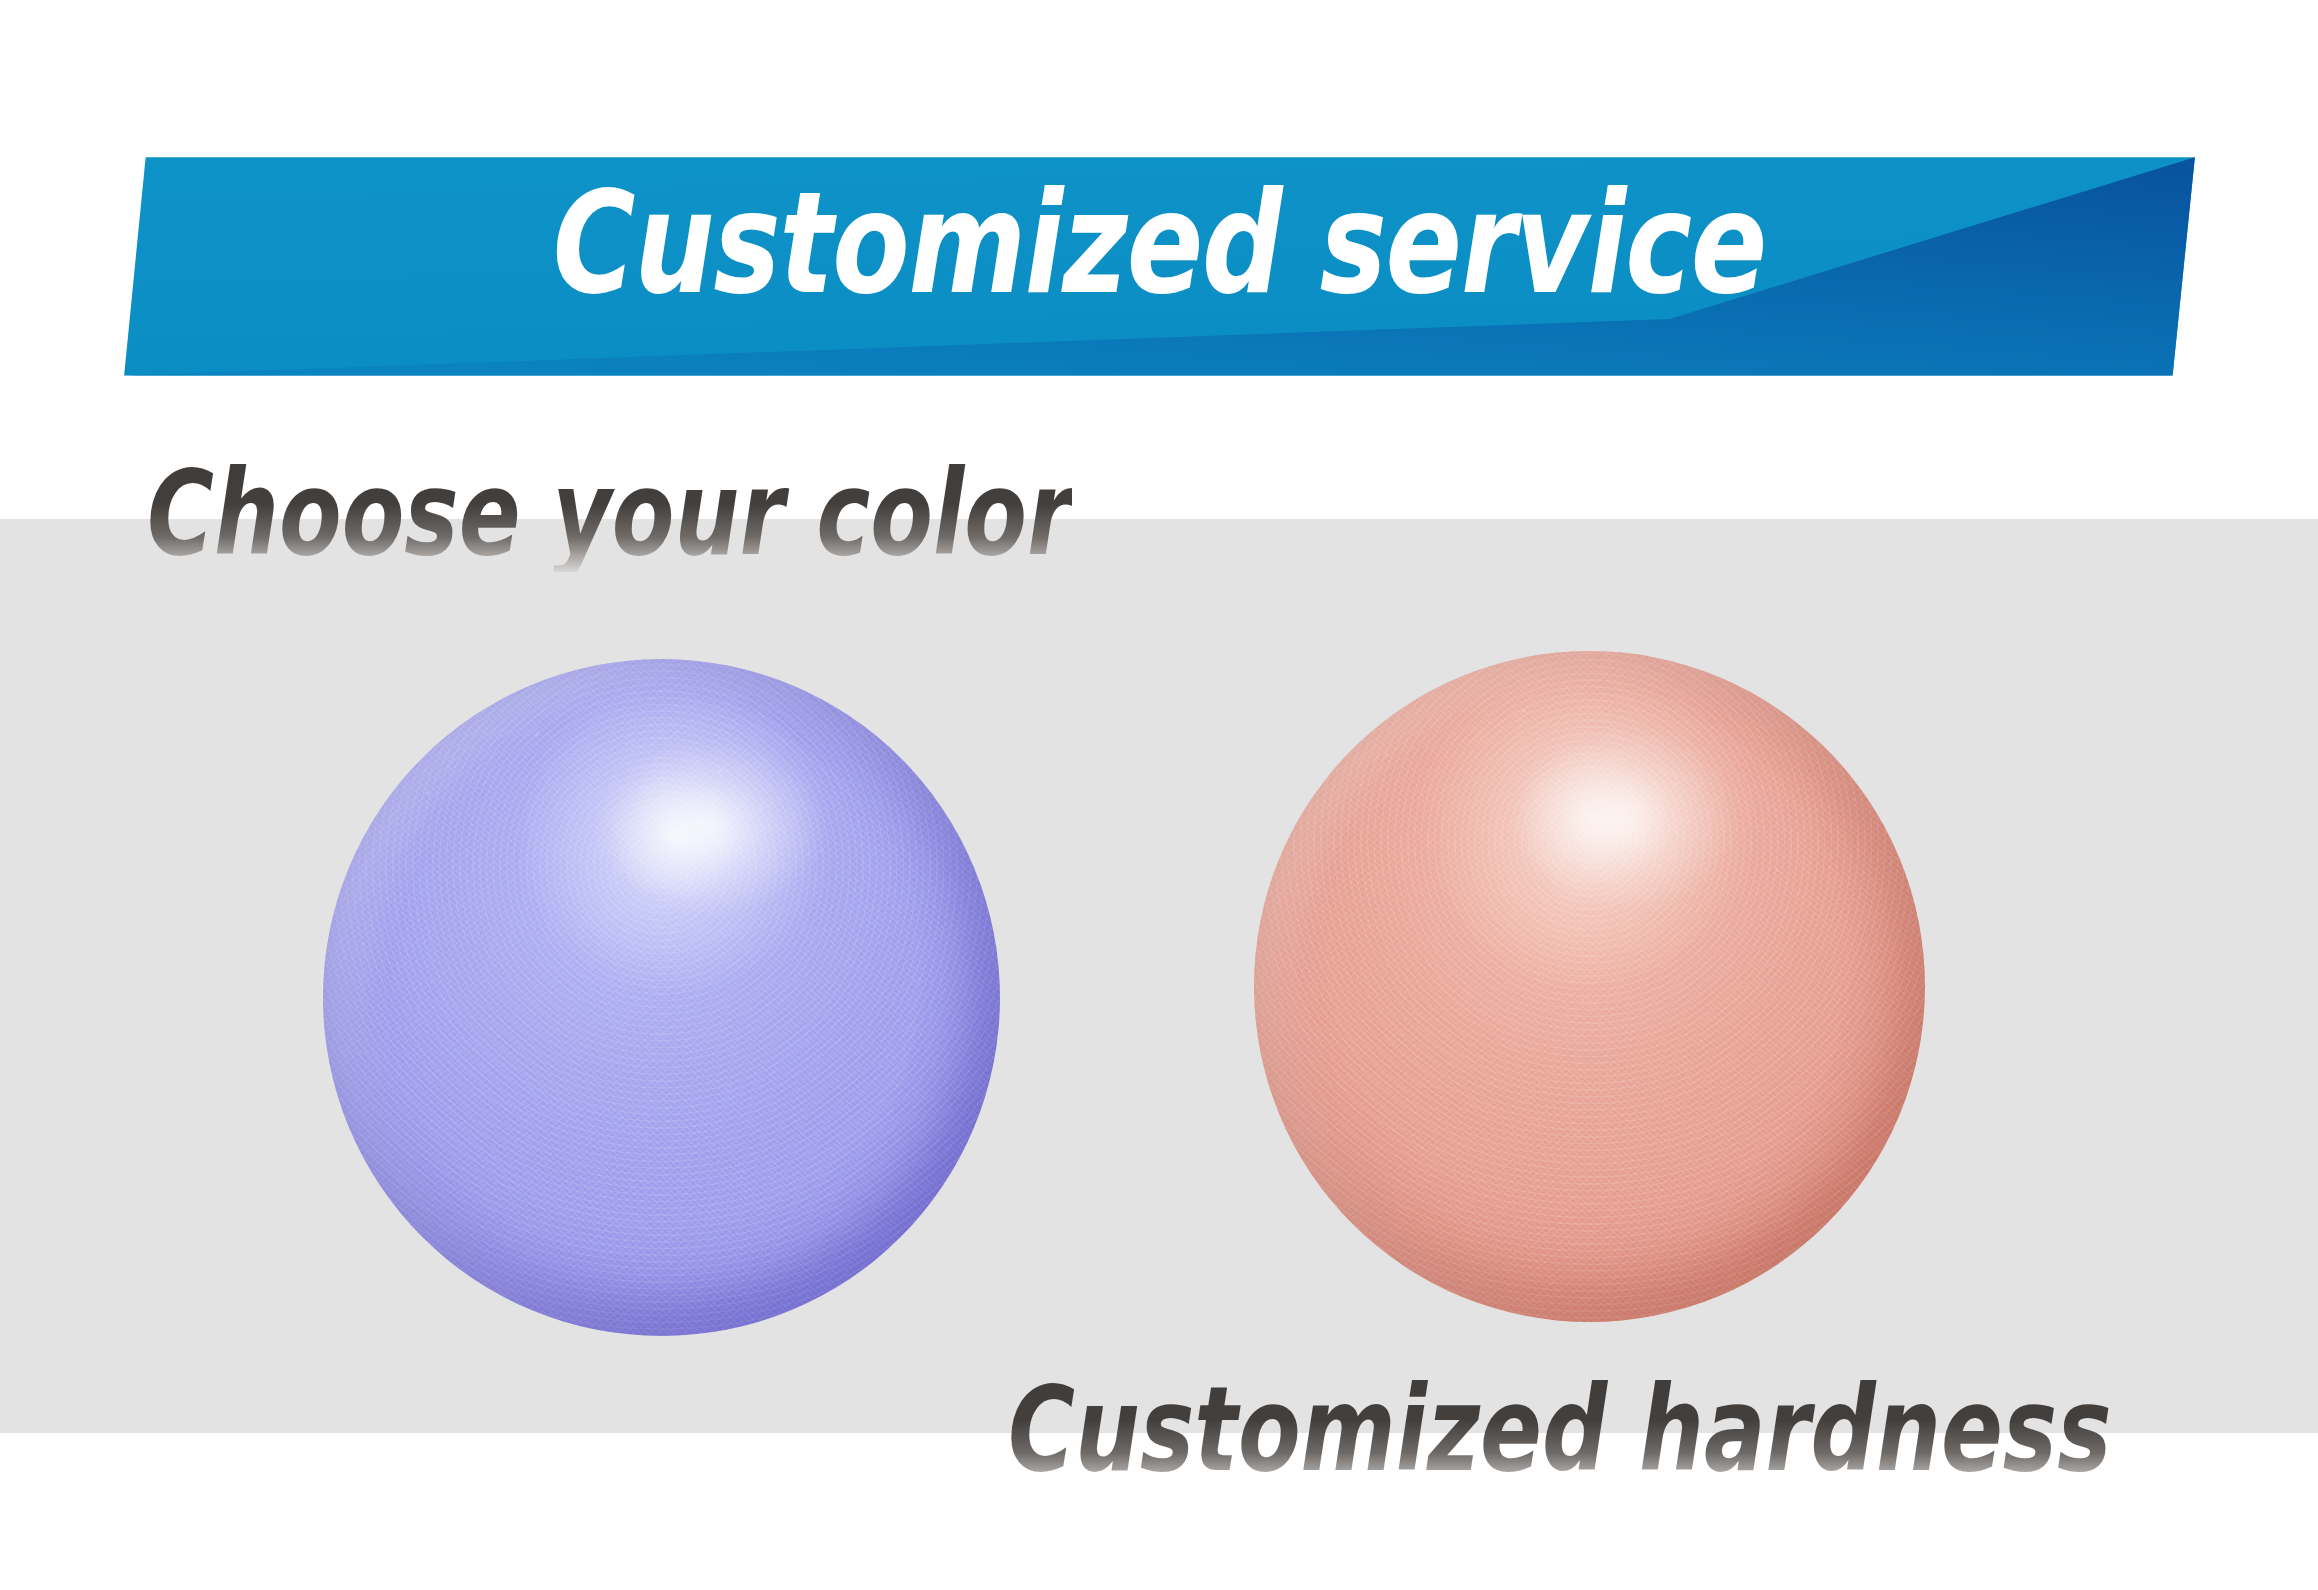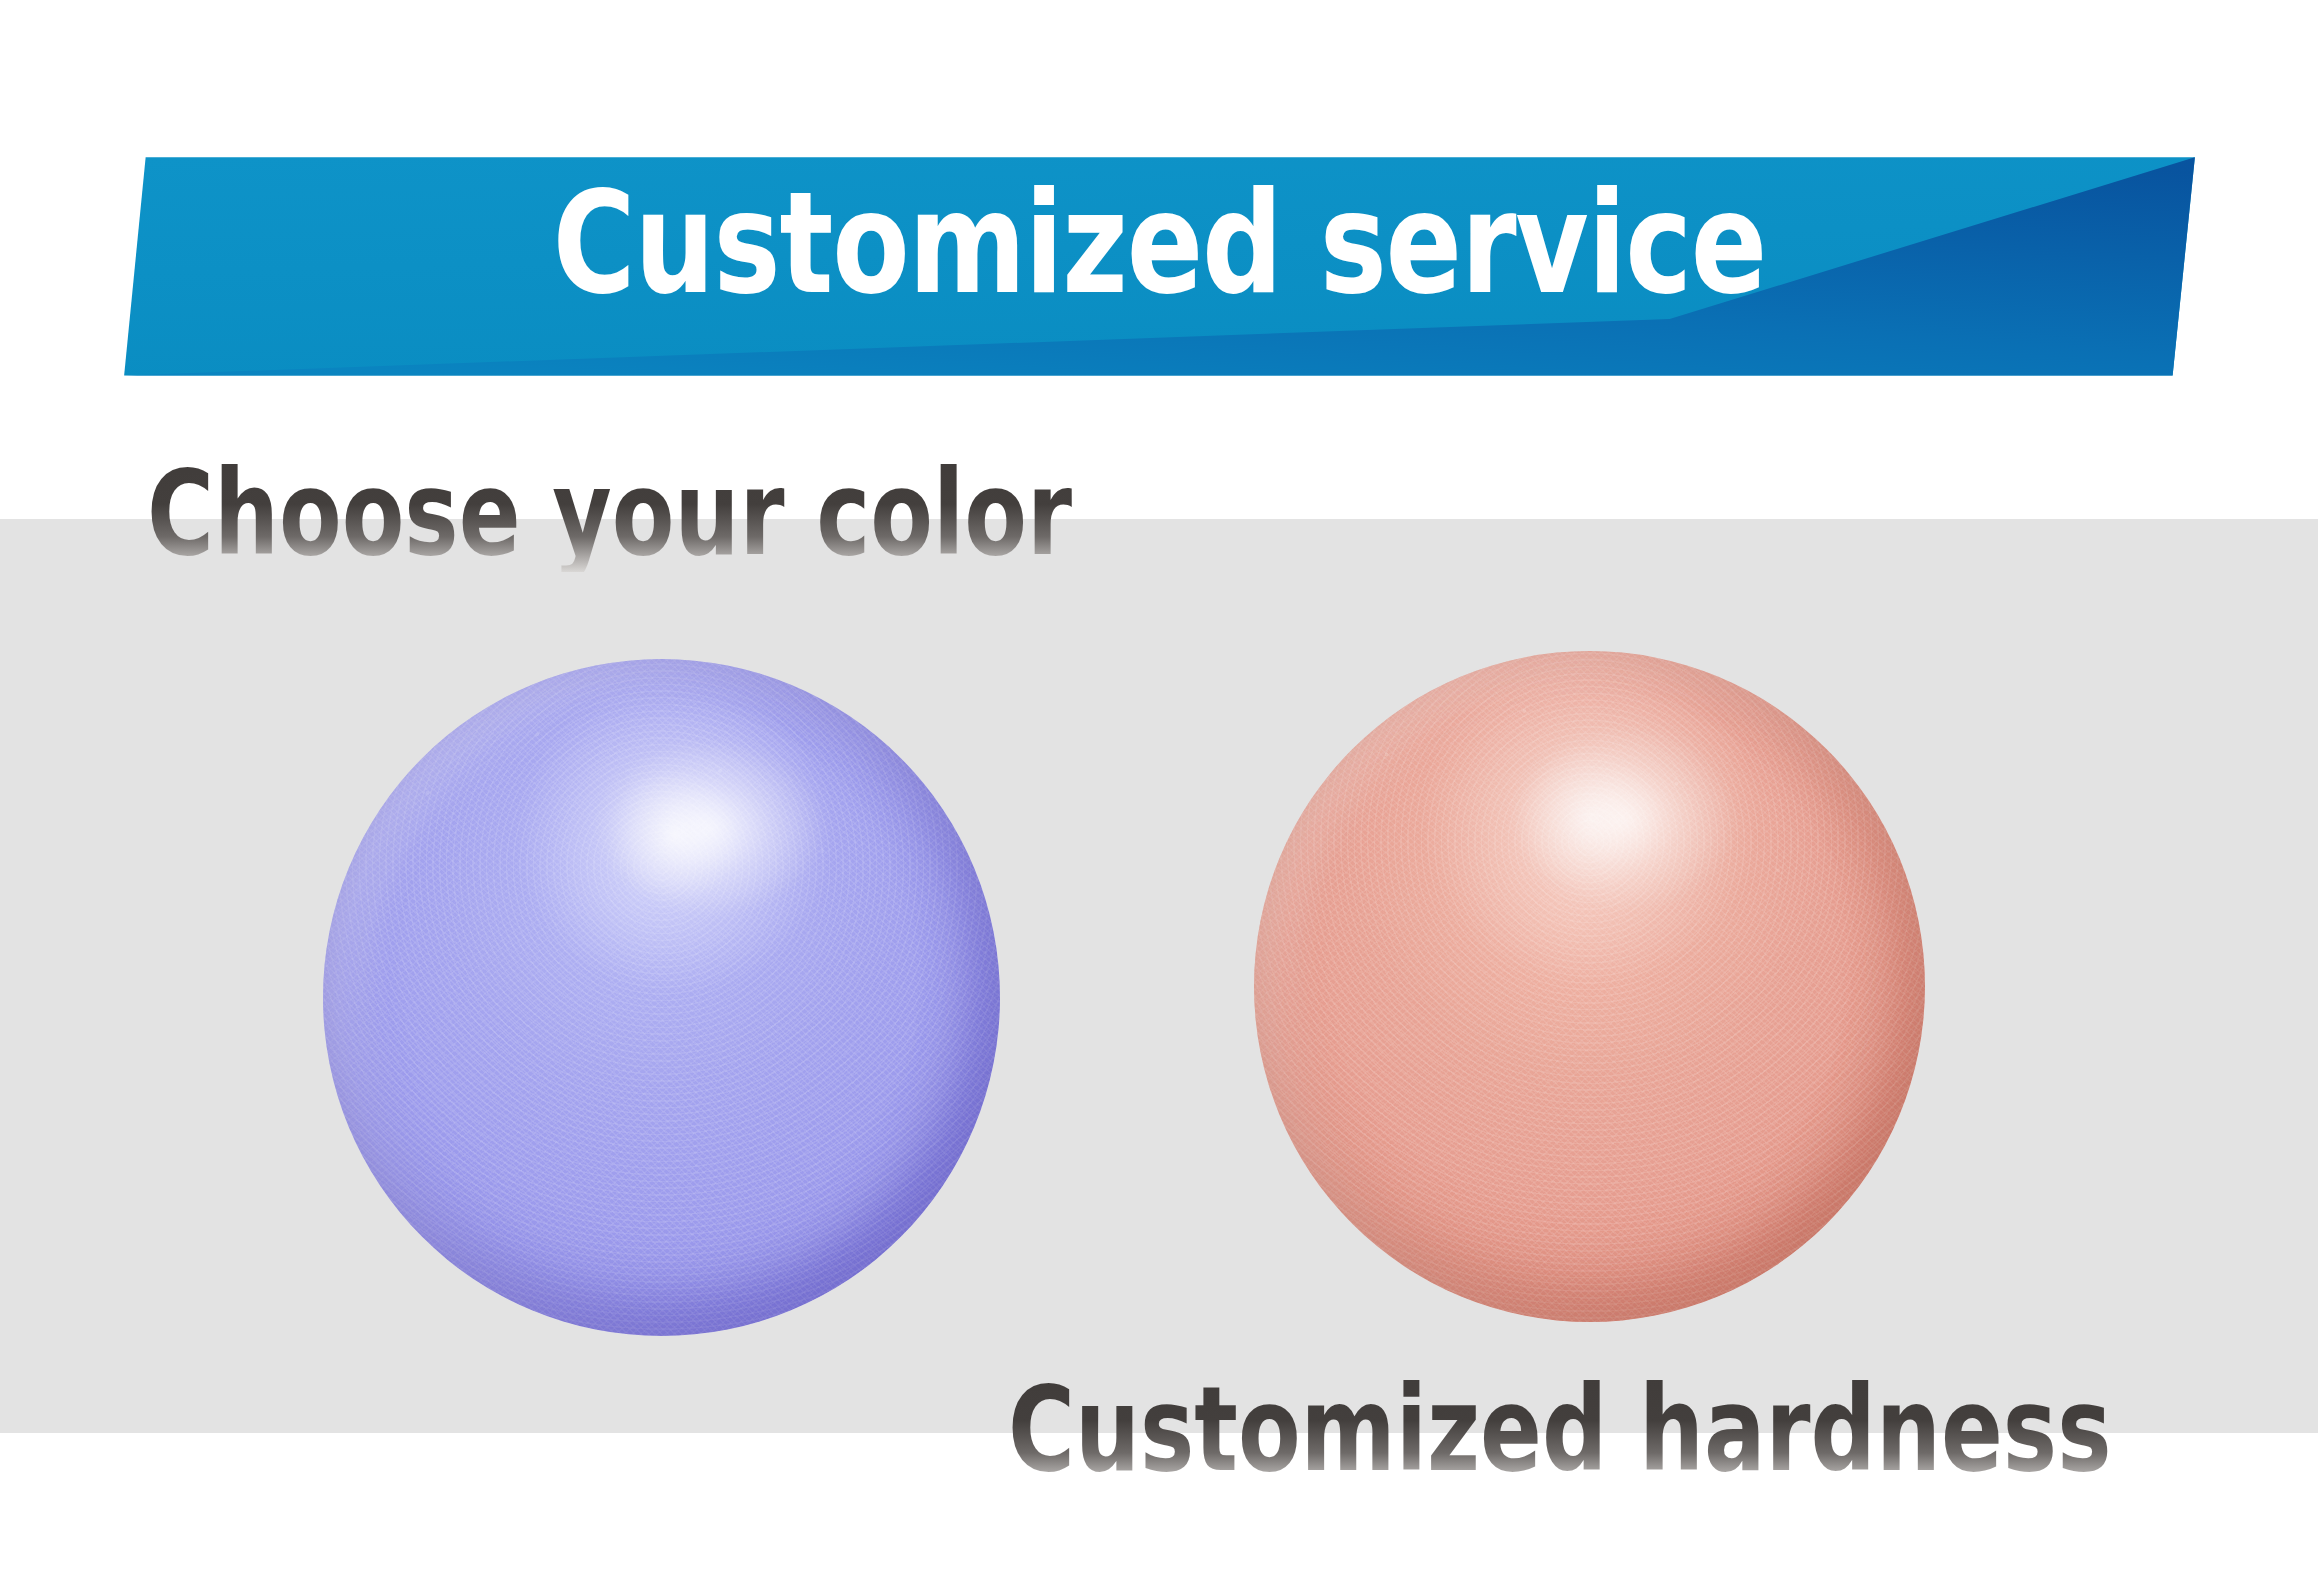--- a/index.html
+++ b/index.html
@@ -9,20 +9,21 @@
   }
   body {
     font-family: "Liberation Sans", sans-serif;
   }
   #page {
     position: relative;
     width: 2319px;
     height: 1590px;
     background: #ffffff;
     overflow: hidden;
+    font-style: italic;
   }
 
   
   .gray-band {
     position: absolute;
     left: 0;
     top: 519px;
     width: 2319px;
     height: 914px;
     background: #e3e3e3;

